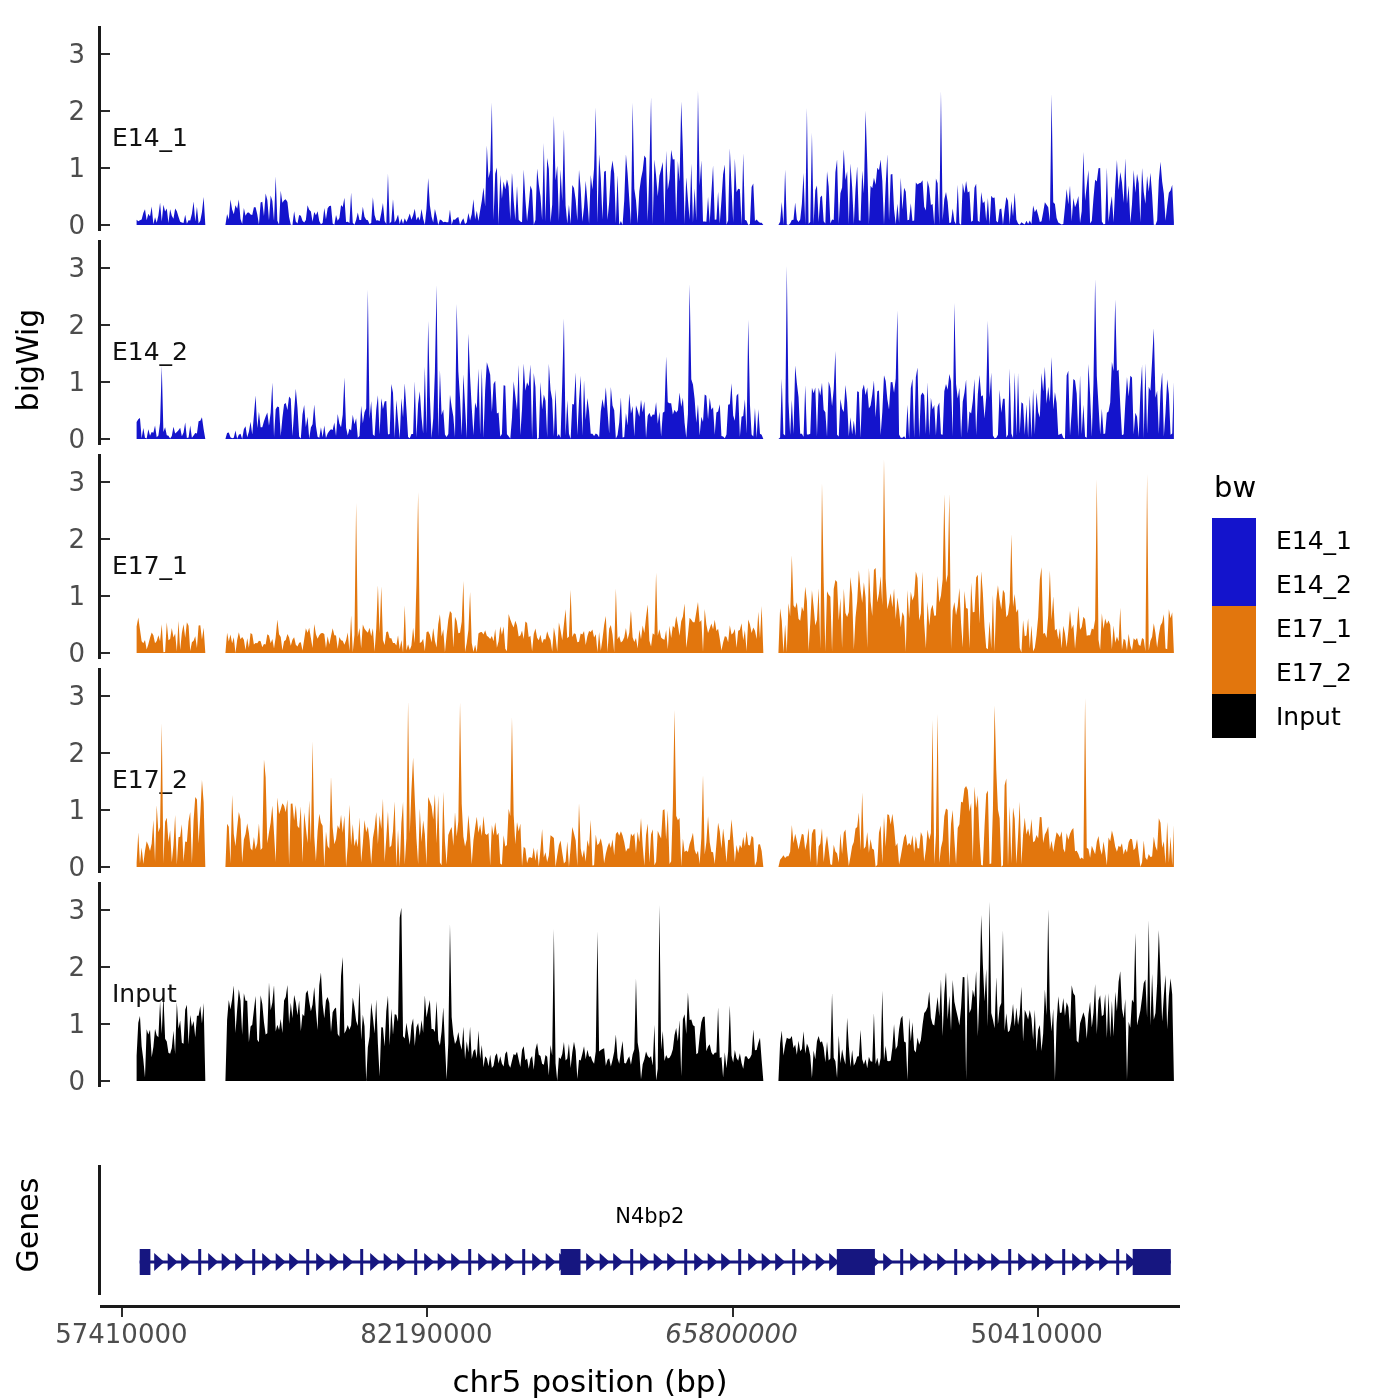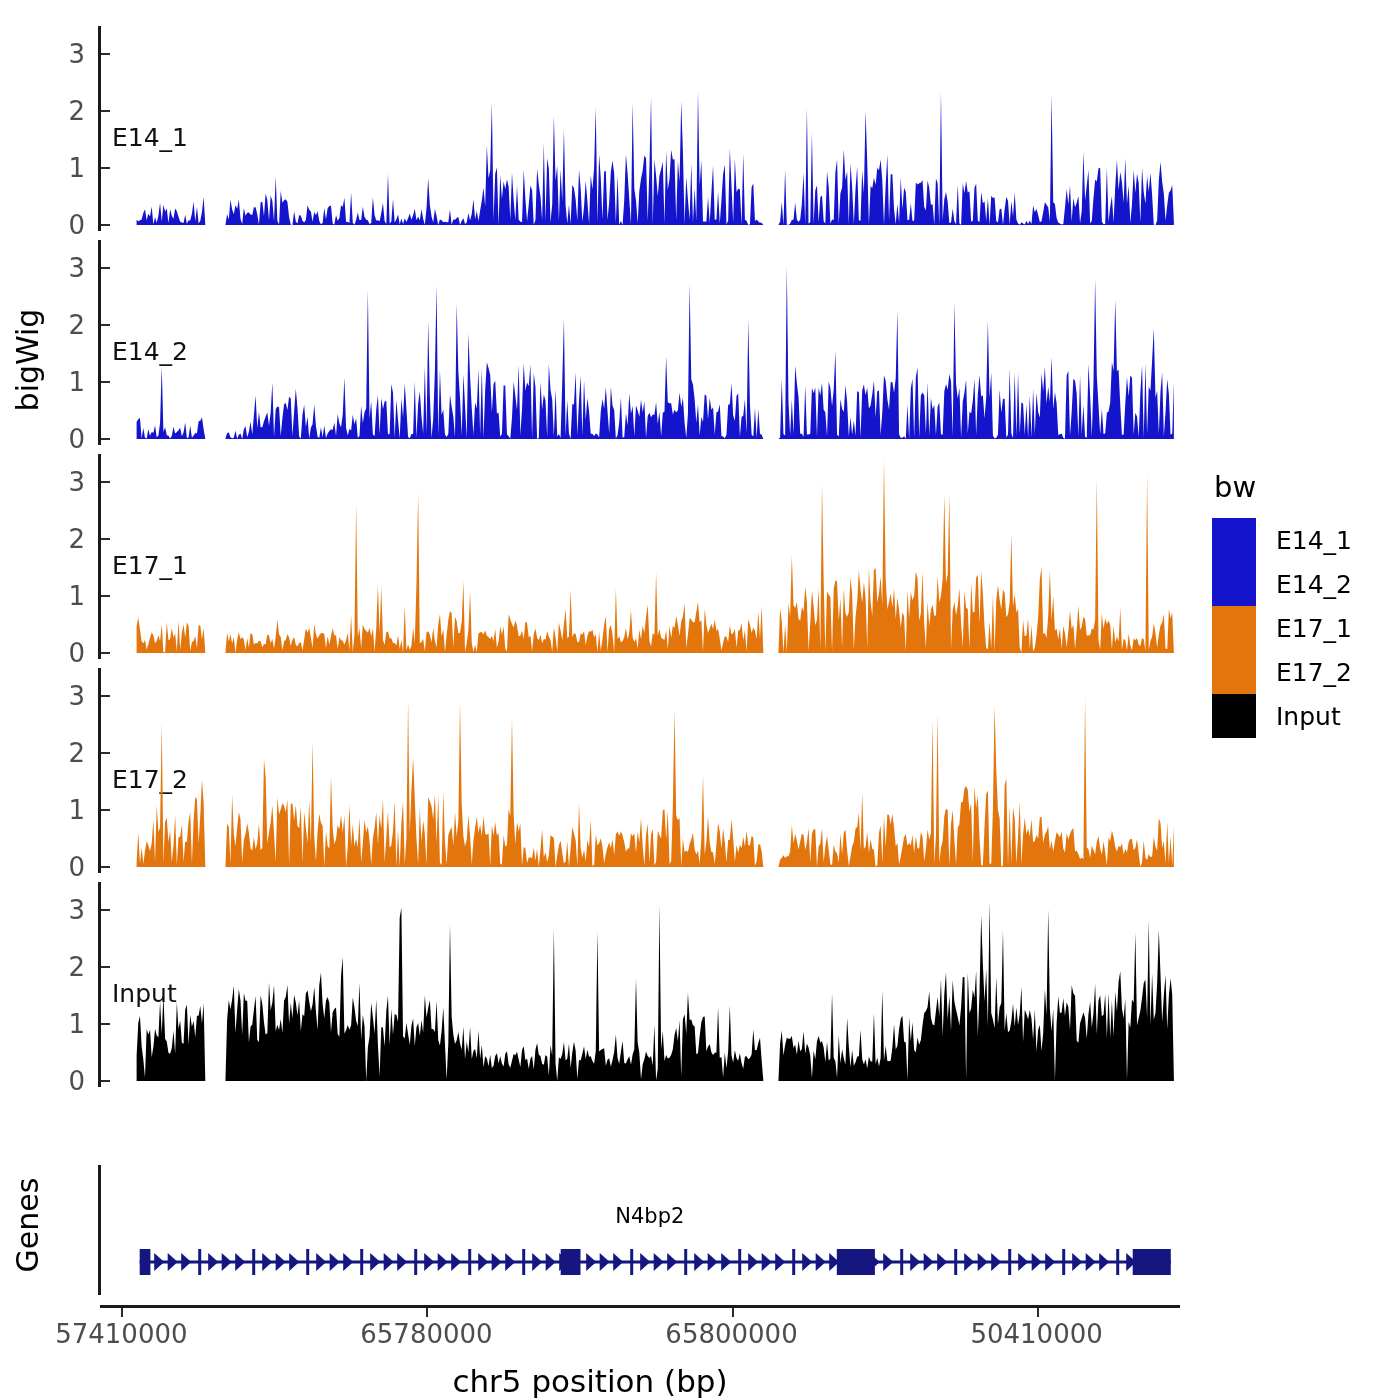--- a/index.html
+++ b/index.html
@@ -228,23 +228,23 @@
           <rect x="1132.7" y="1249" width="38.1" height="26" fill="#161680"></rect>
         </svg>
       </div>
     </div>
 
   <div id="xaxis">
       <div class="xaxis-line" style="left:100px; width:1080px; top:1305px;"></div>
       <div class="xtick" style="left:121.35593220338984px; top:1308px;"></div>
       <div class="xticklab" style="left:11.355932203389841px; width:220px; top:1319px;">57410000</div>
       <div class="xtick" style="left:426.4406779661017px; top:1308px;"></div>
-      <div class="xticklab" style="left:316.4406779661017px; width:220px; top:1319px;">65780000</div>
+      <div class="xticklab" style="left:316.4406779661017px; width:220px; top:1319px;">82190000</div>
       <div class="xtick" style="left:731.5254237288135px; top:1308px;"></div>
-      <div class="xticklab" style="left:621.5254237288135px; width:220px; top:1319px;">65800000</div>
+      <div class="xticklab" style="left:621.5254237288135px; width:220px; top:1319px;font-style:italic;">65800000</div>
       <div class="xtick" style="left:1036.6101694915253px; top:1308px;"></div>
       <div class="xticklab" style="left:926.6101694915253px; width:220px; top:1319px;">50410000</div>
       <div class="xaxis-title" style="top:1363px;">chr5 position (bp)</div>
     </div>
 
   <div class="legend">
     <div class="legend-title">bw</div>
     <div id="legend-rows">
         <div class="legend-row">
           <span class="legend-key" style="background:#1414cc"></span>

